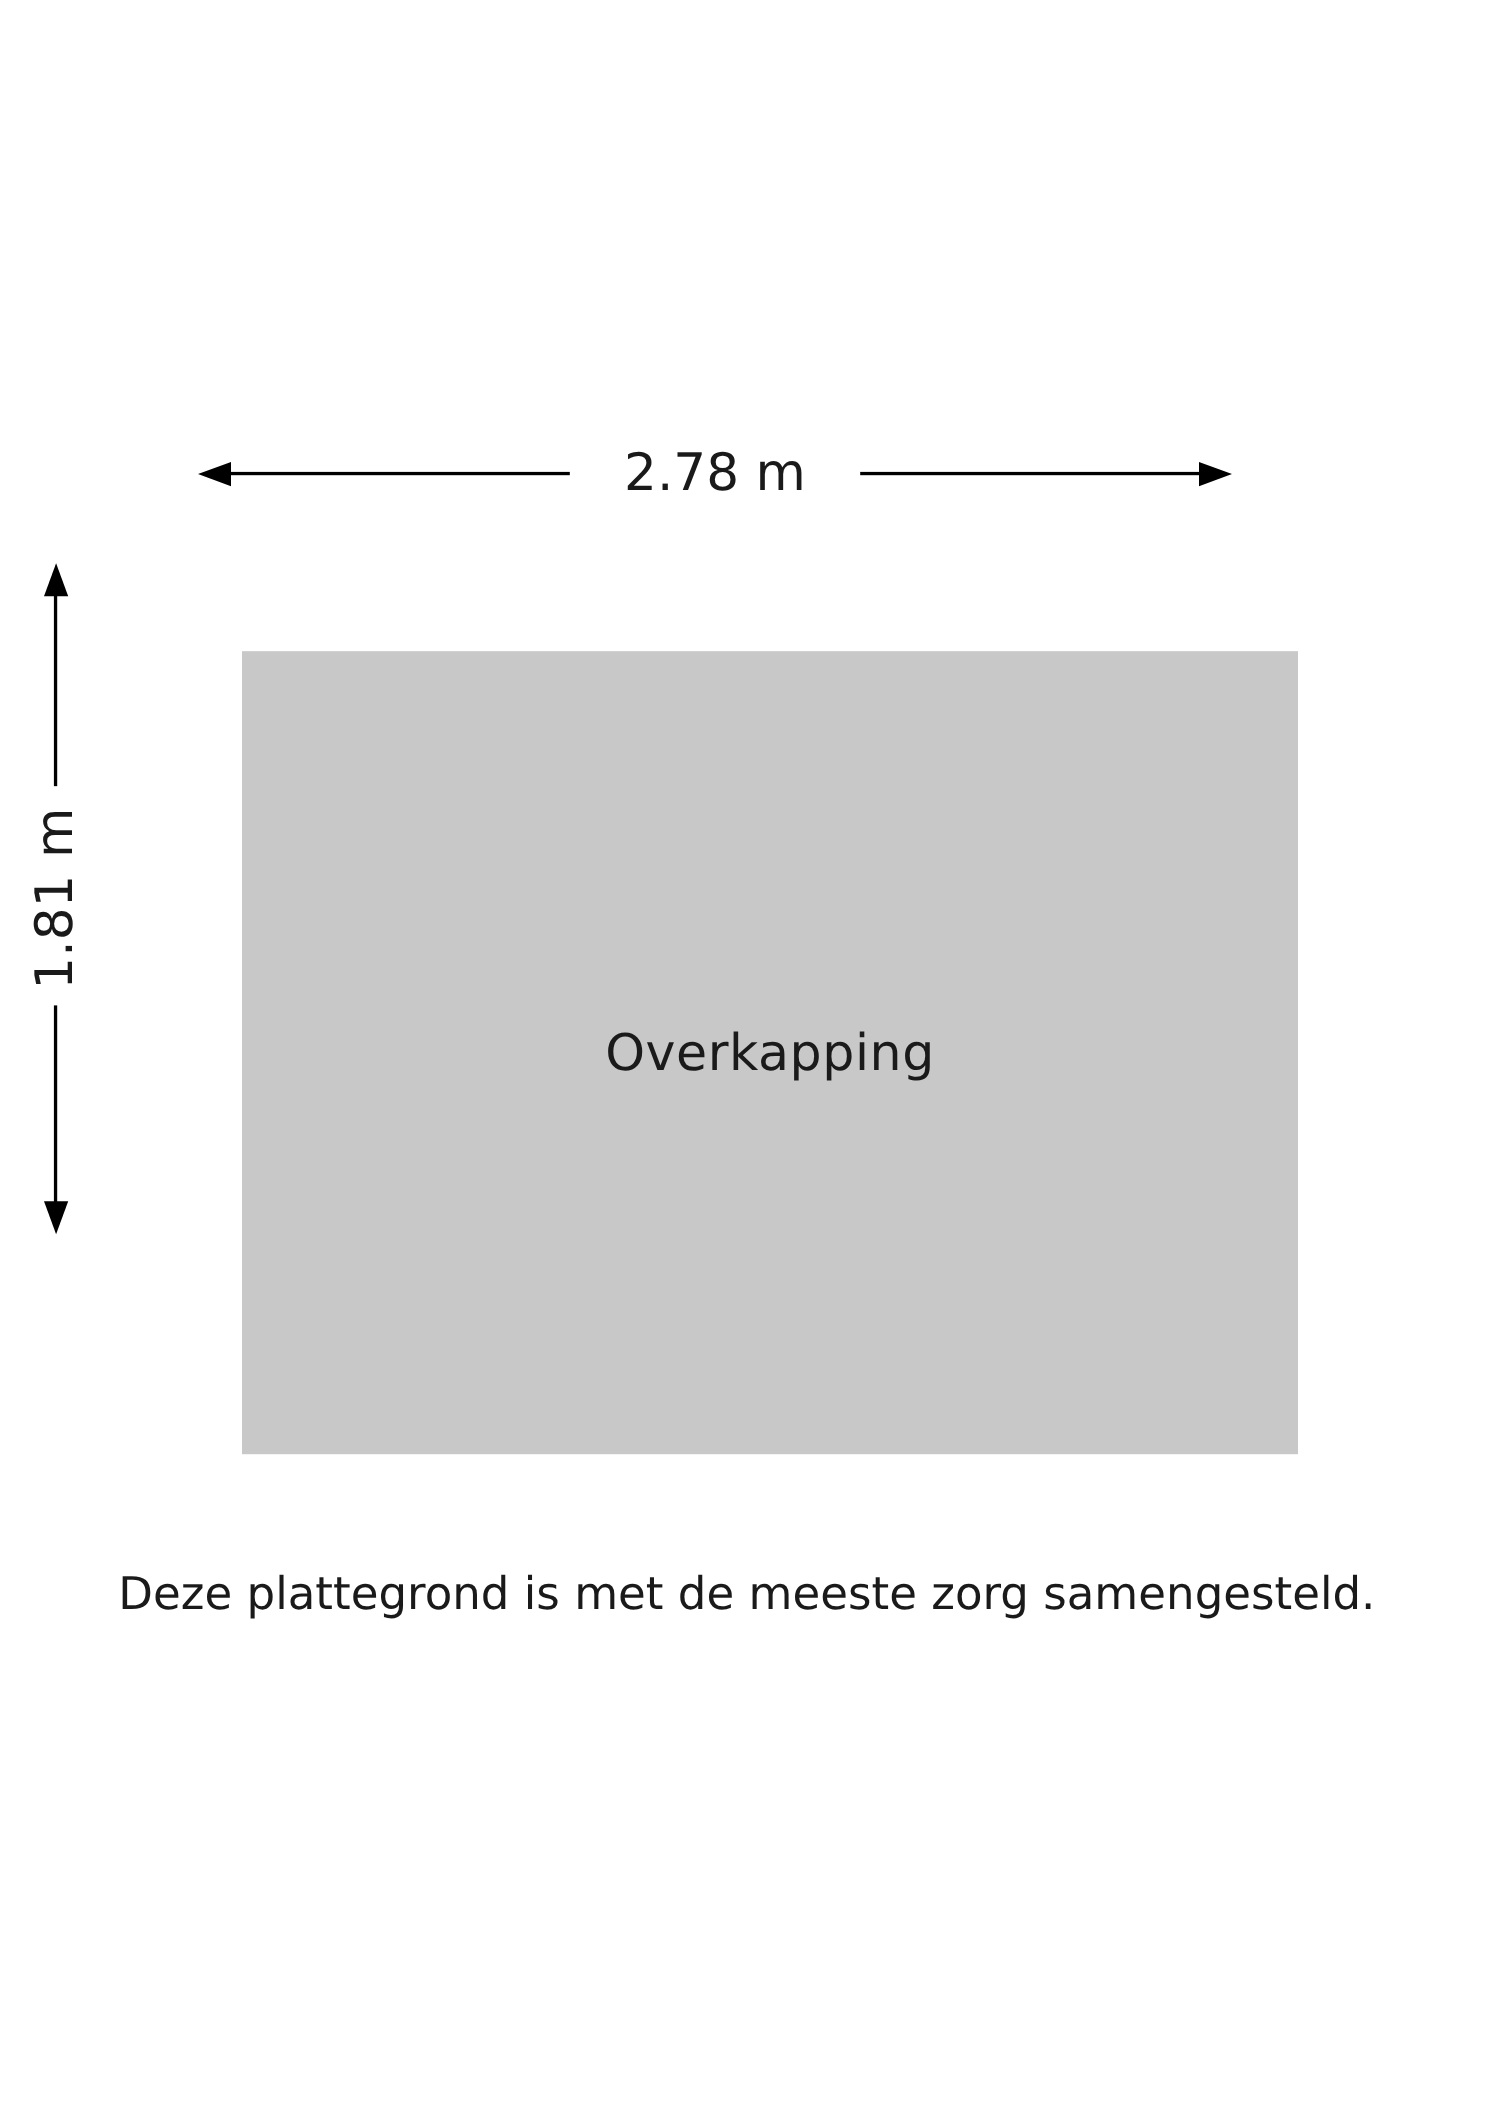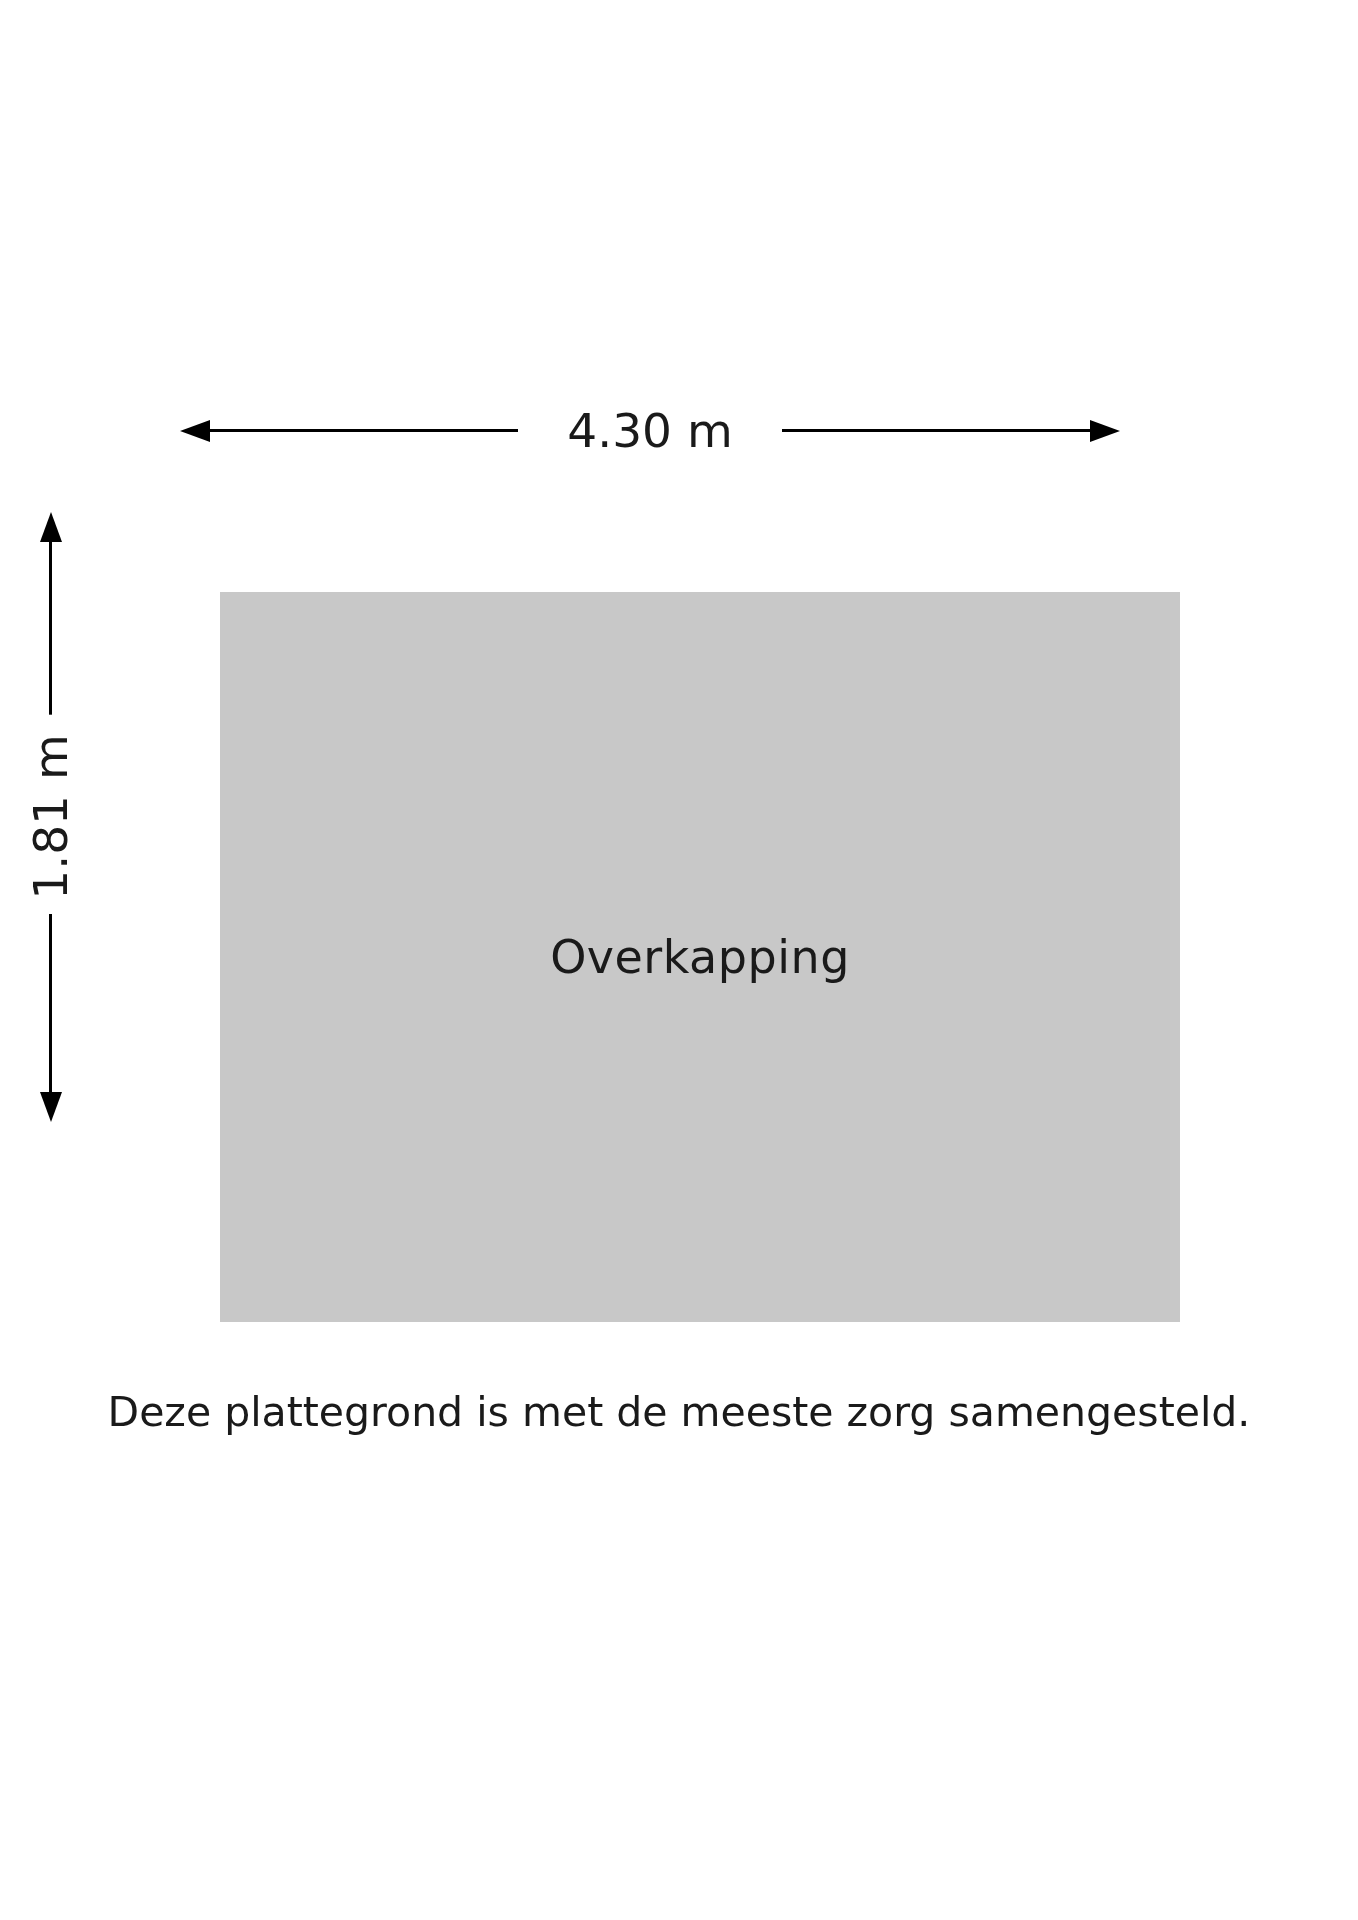--- a/index.html
+++ b/index.html
@@ -149,31 +149,31 @@
   .disclaimer {
     position: absolute;
     left: 0;
     right: 0;
     top: 1385px;
     text-align: center;
     font-size: 41px;
     line-height: 1.32;
     color: #1a1a1a;
   }
-  .disclaimer div { white-space: nowrap; }
+  .disclaimer div { white-space: nowrap; margin-top: 37px; }
 </style>
 </head>
 <body>
 
 <div class="floorplan">
 
   <div class="dim-top">
     <span class="arrow-left"></span>
     <span class="line-left"></span>
-    <span class="dim-text">4.30 m</span>
+    <span class="dim-text">2.78 m</span>
     <span class="line-right"></span>
     <span class="arrow-right"></span>
   </div>
 
   <div class="dim-left">
     <span class="arrow-top"></span>
     <span class="line-top"></span>
     <span class="dim-text">1.81 m</span>
     <span class="line-bottom"></span>
     <span class="arrow-bottom"></span>

